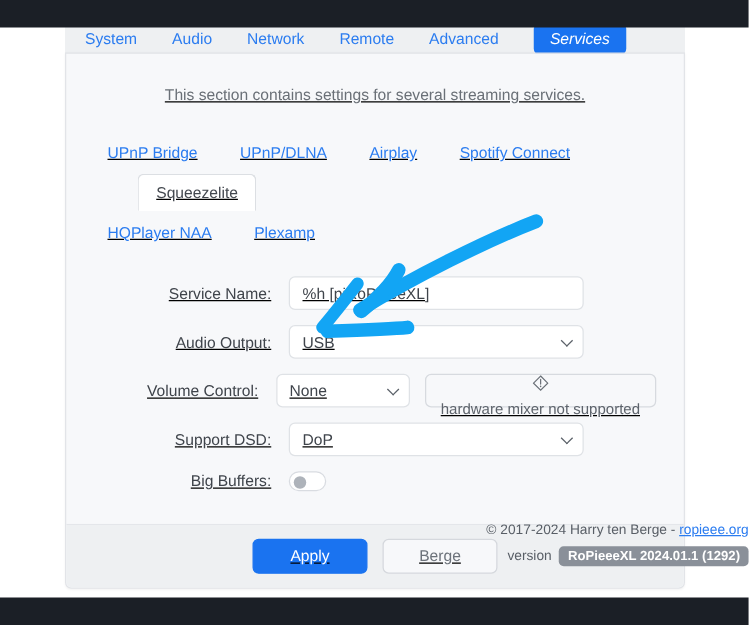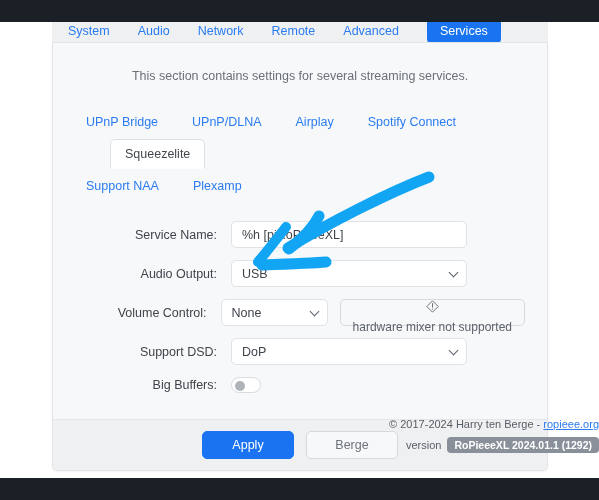--- a/index.html
+++ b/index.html
@@ -35,30 +35,31 @@
   .navlinks {
     display: flex; flex-wrap: wrap; align-items: center;
     column-gap: 28px; row-gap: 2px;
   }
   .navlink {
     color: #2b7cf0; font-size: 12.5px; line-height: 26px;
     white-space: nowrap; cursor: pointer;
   }
   .navlink.pill {
     background: #1a73f0; color: #ffffff;
-    border-radius: 5px; padding: 3px 13px; line-height: 20px;
+    border-radius: 5px; padding: 3px 13px; line-height: 20px; font-style: italic;
   }
 
   
   .card {
     position: absolute; left: 52px; top: 42px; width: 496px;
     background: #f7f8fa;
     border: 1px solid #e2e4e8;
     border-radius: 0 0 5px 5px;
     box-shadow: 0 1px 2px rgba(0,0,0,.05);
+    text-decoration: underline;
   }
   .card-intro {
     text-align: center; color: #6a7077; font-size: 12.5px;
     padding: 26px 10px 24px 10px;
   }
 
   
   .svc-tabs { padding: 0 18px 0 18px; }
   .svc-row { display: flex; align-items: flex-start; flex-wrap: wrap; }
   .svc-tab {
@@ -171,21 +172,21 @@
 
       <div class="svc-tabs">
         <div class="svc-row">
           <div class="svc-tab">UPnP Bridge</div>
           <div class="svc-tab">UPnP/DLNA</div>
           <div class="svc-tab">Airplay</div>
           <div class="svc-tab">Spotify Connect</div>
           <div class="svc-tab active">Squeezelite</div>
         </div>
         <div class="svc-row">
-          <div class="svc-tab">Support NAA</div>
+          <div class="svc-tab">HQPlayer NAA</div>
           <div class="svc-tab">Plexamp</div>
         </div>
       </div>
 
       <div class="form">
 
         <div class="frow">
           <div class="flabel">Service Name:</div>
           <div class="fctl">
             <div class="input-text" title="Service Name">%h [piRoPieeeXL]</div>

